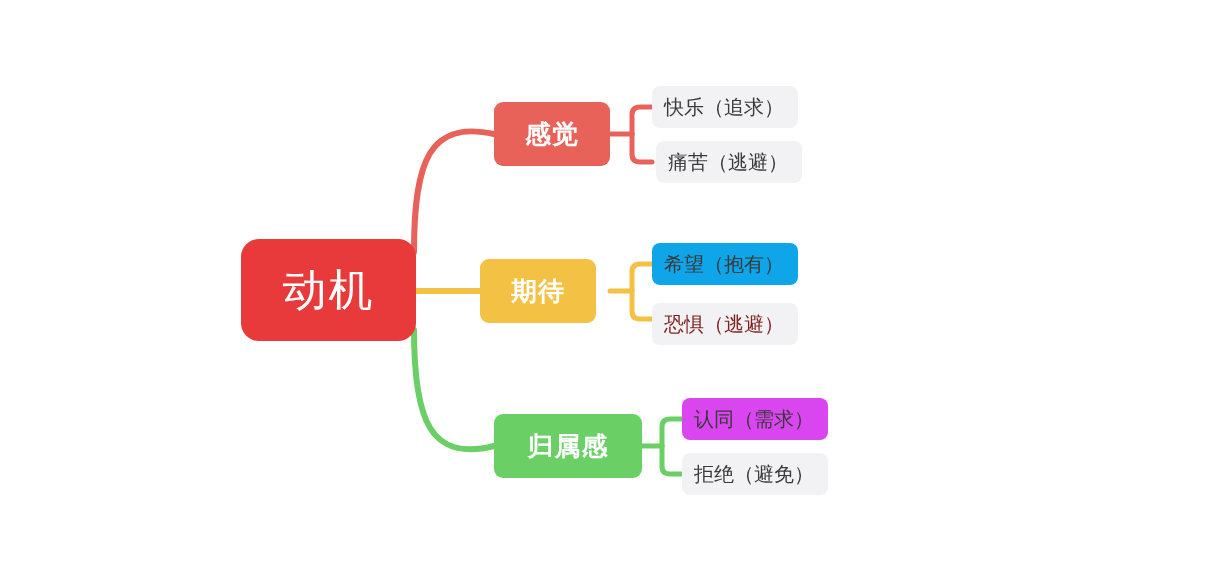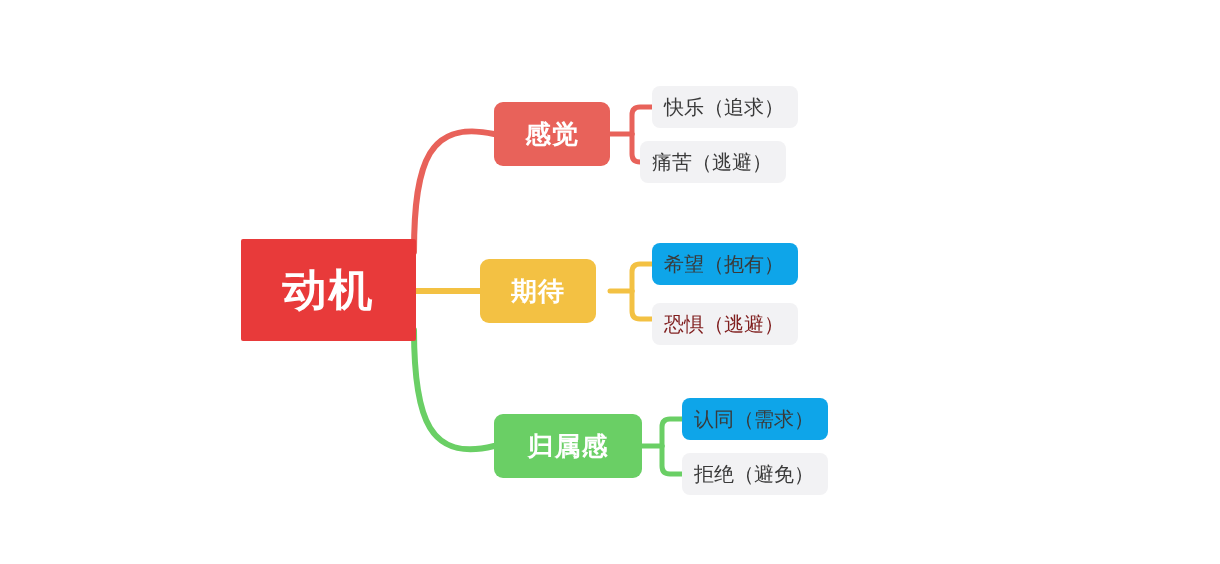--- a/index.html
+++ b/index.html
@@ -23,23 +23,23 @@
   }
   .node-box {
     position: absolute;
     box-sizing: border-box;
     display: flex;
     align-items: center;
     justify-content: center;
     user-select: none;
   }
   .root-node {
-    border-radius: 2px;
+    border-radius: 18px;
     color: #ffffff;
-    font-weight: bold;
+    font-weight: normal;
     font-size: 44px;
     letter-spacing: 2px;
   }
   .branch-node {
     border-radius: 9px;
     color: #ffffff;
     font-weight: bold;
     font-size: 26px;
     letter-spacing: 1px;
   }
@@ -86,27 +86,27 @@
     <path d="M 662 446 L 662 427 Q 662 419 670 419 L 682 419" fill="none" stroke="#6ACF65" stroke-width="5" stroke-linecap="round" stroke-linejoin="round"></path>
     <path d="M 662 446 L 662 466 Q 662 474 670 474 L 682 474" fill="none" stroke="#6ACF65" stroke-width="5" stroke-linecap="round" stroke-linejoin="round"></path>
   </svg>
 
   <div class="node-box root-node" style="left: 241px; top: 239px; width: 175px; height: 102px; background: rgb(232, 58, 58); color: rgb(255, 255, 255);">动机</div>
 
   <div class="node-box leaf-node" style="left: 652px; top: 86px; width: 146px; height: 42px; background: rgb(242, 242, 244); color: rgb(58, 58, 58);">快乐（追求）</div>
 
   <div class="node-box branch-node" style="left: 494px; top: 102px; width: 116px; height: 64px; background: rgb(232, 98, 90); color: rgb(255, 255, 255);">感觉</div>
 
-  <div class="node-box leaf-node" style="left: 640px; top: 141px; width: 146px; height: 42px; background: rgb(242, 242, 244); color: rgb(58, 58, 58);">痛苦（逃避）</div>
+  <div class="node-box leaf-node" style="left: 656px; top: 141px; width: 146px; height: 42px; background: rgb(242, 242, 244); color: rgb(58, 58, 58);">痛苦（逃避）</div>
 
   <div class="node-box branch-node" style="left: 480px; top: 259px; width: 116px; height: 64px; background: rgb(243, 193, 67); color: rgb(255, 255, 255);">期待</div>
 
   <div class="node-box leaf-node" style="left: 652px; top: 243px; width: 146px; height: 42px; background: #0ea5e9; color: rgb(58, 58, 58);">希望（抱有）</div>
 
   <div class="node-box leaf-node" style="left: 652px; top: 303px; width: 146px; height: 42px; background: rgb(242, 242, 244); color: #7f1d1d;">恐惧（逃避）</div>
 
   <div class="node-box branch-node" style="left: 494px; top: 414px; width: 148px; height: 64px; background: rgb(106, 207, 101); color: rgb(255, 255, 255); text-align: center;">归属感</div>
 
-  <div class="node-box leaf-node" style="left: 682px; top: 398px; width: 146px; height: 42px; background: #0ea5e9; color: rgb(58, 58, 58);">认同（需求）</div>
+  <div class="node-box leaf-node" style="left: 682px; top: 398px; width: 146px; height: 42px; background: #d946ef; color: rgb(58, 58, 58);">认同（需求）</div>
 
   <div class="node-box leaf-node" style="left: 682px; top: 453px; width: 146px; height: 42px; background: rgb(242, 242, 244); color: rgb(58, 58, 58);">拒绝（避免）</div>
 
 </div>
 
 </body></html>

